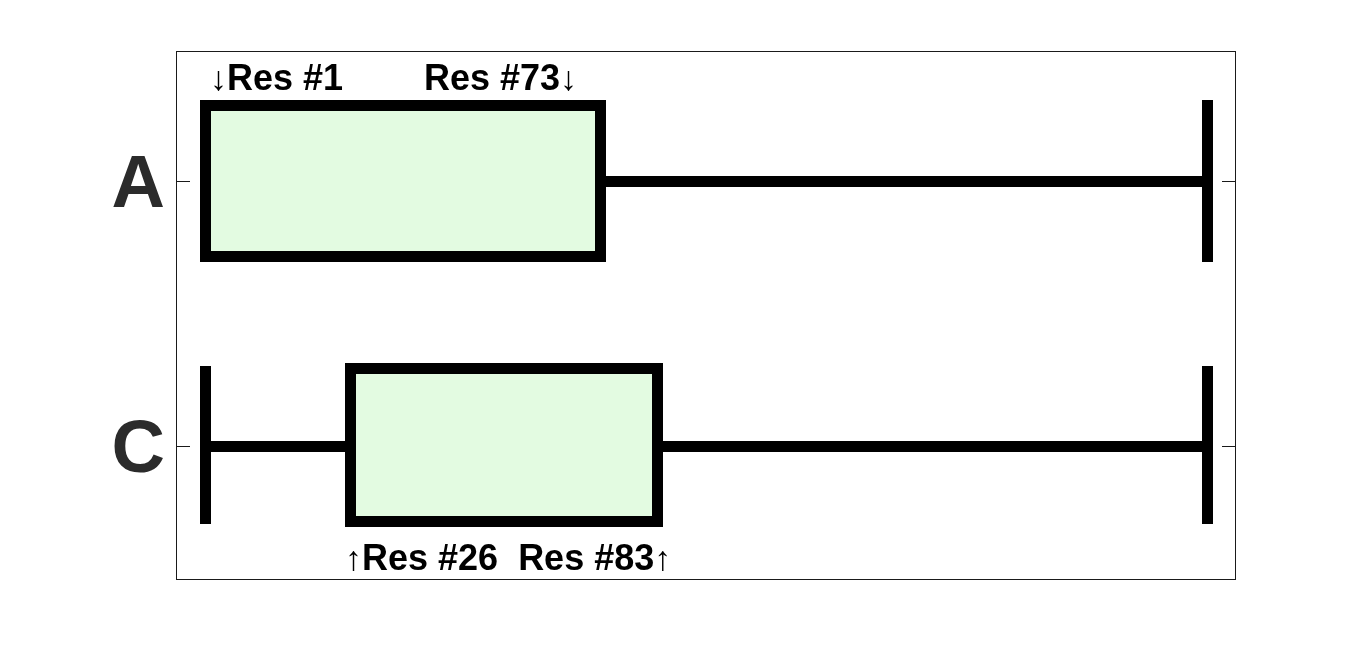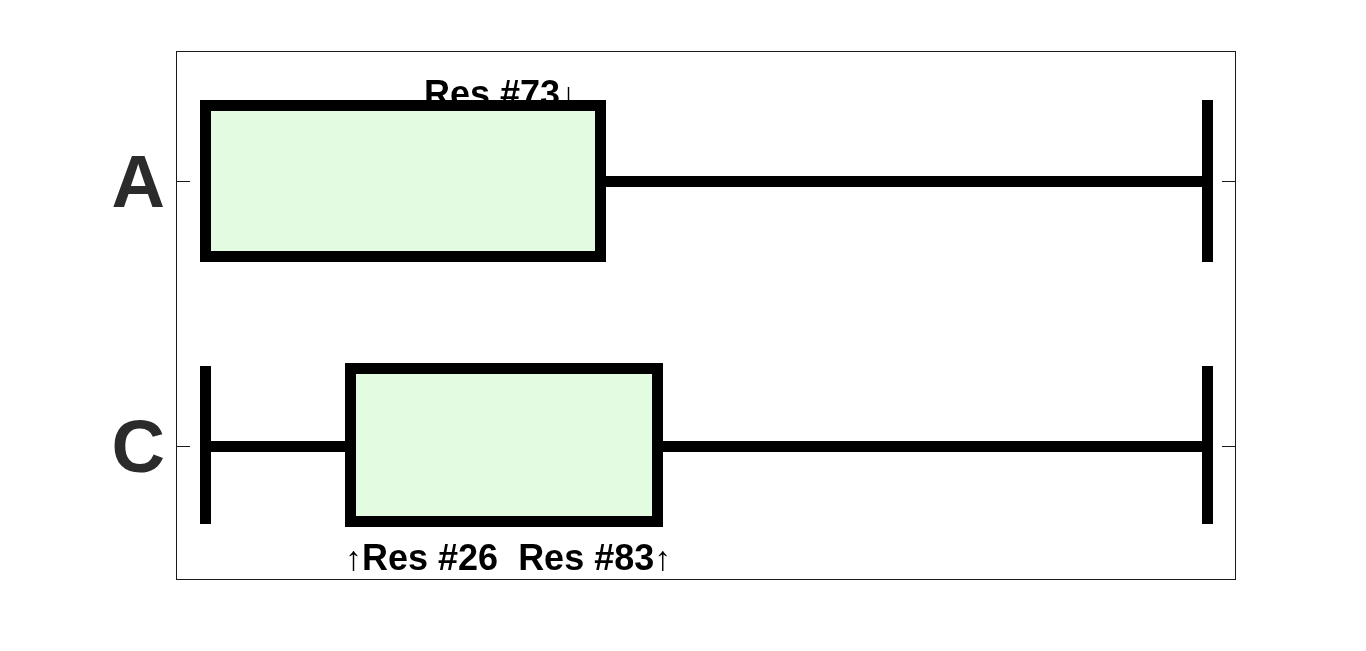--- a/index.html
+++ b/index.html
@@ -131,21 +131,21 @@
   .annotation {
     position: absolute;
     color: #000000;
     font-weight: bold;
     font-size: 36px;
     line-height: 1;
     white-space: nowrap;
     font-family: "Liberation Sans", sans-serif;
   }
   .anno-top-left   { left: 210px; top: 60px; }
-  .anno-top-right  { left: 424px; top: 76px; }
+  .anno-top-right  { left: 424px; top: 60px; }
   .anno-bottom     { left: 345px; top: 528px; margin-top: 12px; }
   .arrow-glyph { font-weight: normal; font-size: 34px; }
 </style>
 </head>
 <body>
 
 <div id="chart-root">
 
   <div class="cat-label a">A</div>
   <div class="cat-label c">C</div>
@@ -160,18 +160,19 @@
   <div class="whisker-line whisker-a-right"></div>
   <div class="whisker-cap  cap-a-right"></div>
   <div class="box box-a"></div>
 
   <div class="whisker-line whisker-c-left"></div>
   <div class="whisker-cap  cap-c-left"></div>
   <div class="whisker-line whisker-c-right"></div>
   <div class="whisker-cap  cap-c-right"></div>
   <div class="box box-c"></div>
 
+  <div class="annotation anno-top-left"><span class="arrow-glyph">↓</span><span>Res #1</span></div>
 
   <div class="annotation anno-top-right"><span>Res #73</span><span class="arrow-glyph">↓</span></div>
 
   <div class="annotation anno-bottom"><span class="arrow-glyph">↑</span><span>Res #26</span><span>&nbsp;&nbsp;</span><span>Res #83</span><span class="arrow-glyph">↑</span></div>
 
 </div>
 
 </body></html>

